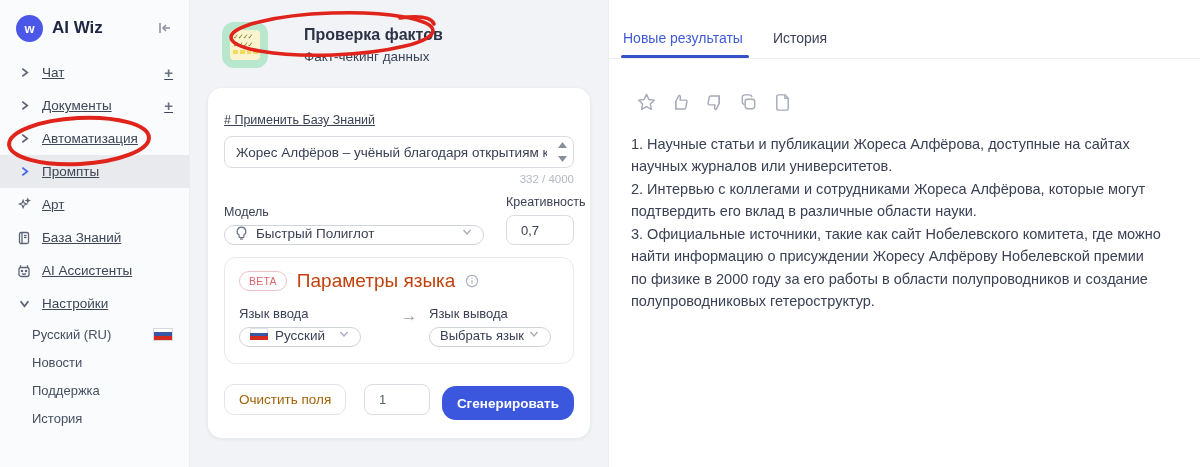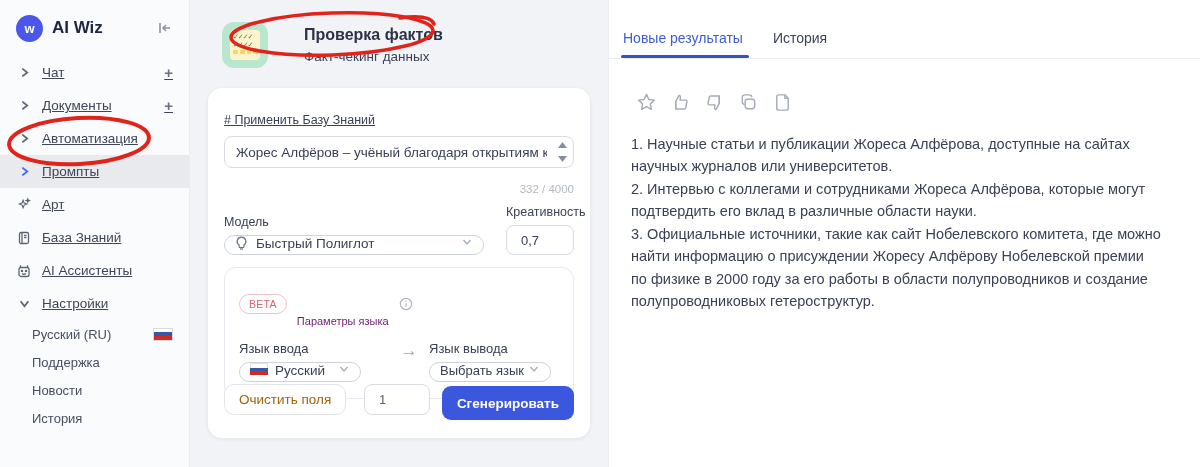--- a/index.html
+++ b/index.html
@@ -53,60 +53,60 @@
     display:inline-block; cursor:pointer; }
   .text-field { position:relative; margin-top:8px; height:32px; border:1px solid #d9dce1;
     border-radius:8px; background:#fff; overflow:hidden; }
   .text-field input { position:absolute; left:0; top:0; width:calc(100% - 22px); height:100%;
     border:0; outline:none; padding:0 4px 0 11px; font-size:13.5px; color:#3a4154;
     font-family:"Liberation Sans", sans-serif; background:transparent; }
   .spinner { position:absolute; right:3px; top:3px; bottom:3px; width:16px;
     display:flex; flex-direction:column; align-items:center; justify-content:space-between;
     padding:2px 0; color:#878d99; }
   .spinner svg { display:block; }
-  .char-count { text-align:right; font-size:11.5px; color:#b3b8c2; margin-top:15px; }
+  .char-count { text-align:right; font-size:11.5px; color:#b3b8c2; margin-top:5px; }
 
   .model-row { display:flex; justify-content:space-between; align-items:flex-end; margin-top:10px; }
   .model-col { width:260px; }
   .crea-col { width:68px; text-align:right; }
   .select { display:flex; height:20px; border:1px solid #cfd3da;
     border-radius:16px; background:#fff; padding:0 10px; margin-top:6px; cursor:pointer; }
   .select .sel-label { flex:1; font-size:13.5px; color:#3a4154; white-space:nowrap; overflow:hidden; }
   .select .chev { color:#a7acb8; display:flex; }
   .bulb { color:#6a7180; margin-right:8px; display:flex; }
   .crea-input { width:68px; height:30px; border:1px solid #d9dce1; border-radius:8px;
     font-size:13px; color:#3a4154; text-align:left; padding:0 0 0 14px; margin-top:6px; outline:none;
     font-family:"Liberation Sans", sans-serif; }
 
   .lang-card { margin-top:12px; border:1px solid #e7e9ee; border-radius:12px;
     background:#fff; padding:12px 14px 16px 14px; }
   .lang-head { display:flex; align-items:center; }
   .beta-pill { border:1px solid #eec3c7; color:#d8636c; border-radius:11px;
     font-size:10.5px; padding:3px 9px; letter-spacing:.3px; }
-  .lang-head-label { font-size:11px; color:#701a75; margin-left:10px;margin-top:35px; }
+  .lang-head-label { font-size:19px; color:#c2410c; margin-left:10px; }
   .info-ic { margin-left:10px; color:#aeb3bf; display:flex; cursor:pointer; }
   .lang-cols { display:flex; margin-top:14px; }
   .lang-col { width:150px; }
   .lang-col .col-label { font-size:13px; color:#3a4154; }
   .arrow-col { flex:1; display:flex; align-items:flex-start; justify-content:center;
     color:#9aa0ac; font-size:17px; padding-top:0; }
   .lang-select { width:122px; }
   .flag-sm { width:18px; height:12px; margin-right:7px; display:flex; flex-direction:column; flex:0 0 auto; }
   .flag-sm i { flex:1; display:block; }
 
   .actions-row { position:absolute; left:16px; right:16px; bottom:18px;
     display:flex; align-items:center; }
   .clear-btn { height:31px; padding:0 14px; background:#fff; border:1px solid #e2e4e9;
     border-radius:10px; font-size:13.5px; color:#a16207; cursor:pointer;
     font-family:"Liberation Sans", sans-serif; }
   .count-input { width:66px; height:31px; border:1px solid #d9dce1; border-radius:8px;
     text-align:left; padding-left:14px; font-size:13px; color:#5a6070; outline:none; margin-left:auto;
     font-family:"Liberation Sans", sans-serif; }
   .generate-btn { height:34px; padding:0 15px; margin-left:12px; background:#3b57dd;
-    color:#fff; border:0; border-radius:9px; font-size:13.5px; font-weight:bold;
+    color:#fff; border:0; border-radius:14px; font-size:13.5px; font-weight:bold;
     cursor:pointer; font-family:"Liberation Sans", sans-serif;margin-top:8px; }
 
   
   .rightpane { position:absolute; left:608px; top:0; width:592px; height:467px;
     background:#fff; border-left:1px solid #eceef1; }
   .tabs { display:flex; gap:30px; padding:30px 0 0 14px; }
   .tab { font-size:14px; color:#3c4357; padding-bottom:12px; position:relative; cursor:pointer; }
   .tab.active { color:#3f5bd8; }
   .tab.active::after { content:""; position:absolute; left:-2px; right:-6px; bottom:0;
     height:3px; background:#3650c9; border-radius:2px; }
@@ -224,24 +224,24 @@
 
     <div class="sub-item">
       <span class="label">Русский (RU)</span>
       <span class="flag">
         <i style="background:#fff"></i>
           <i style="background:#3857a6"></i>
           <i style="background:#d52b1e"></i>
       </span>
     </div>
     <div class="sub-item">
+      <span class="label">Новости</span>
+    </div>
+    <div class="sub-item">
       <span class="label">Поддержка</span>
-    </div>
-    <div class="sub-item">
-      <span class="label">Новости</span>
     </div>
     <div class="sub-item">
       <span class="label">История</span>
     </div>
   </div>
 
   <div class="middle">
     <div class="tool-header">
       <div class="tool-icon">
         <div class="note">

